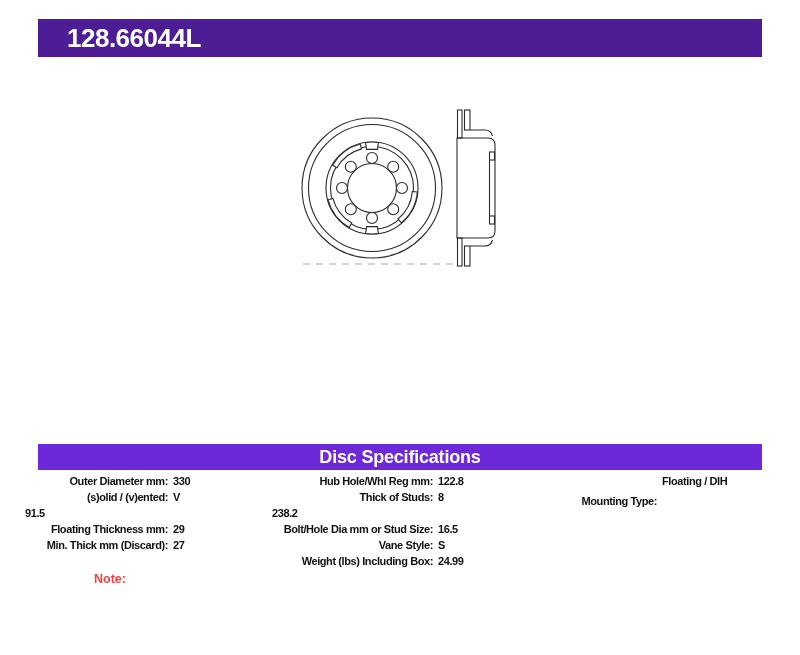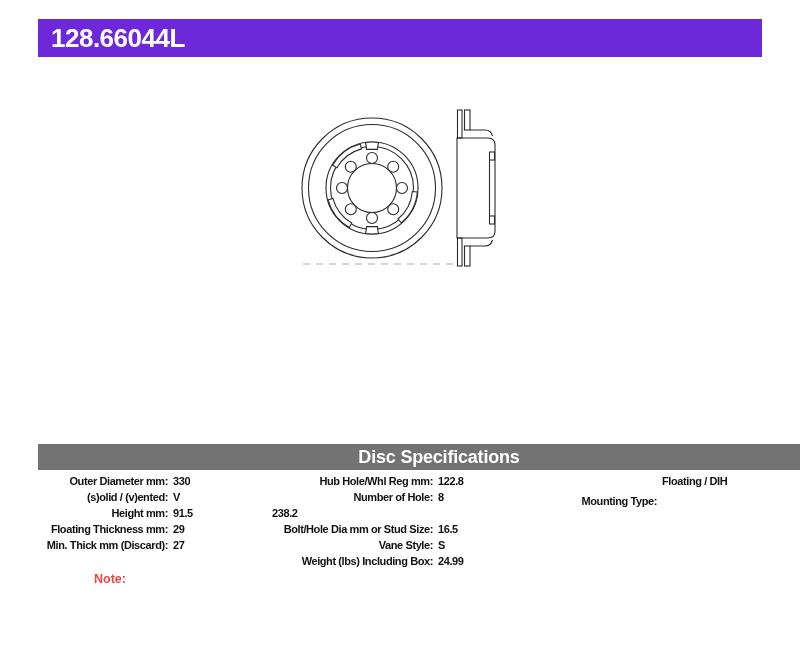--- a/index.html
+++ b/index.html
@@ -2,32 +2,32 @@
 <html><head>
 <meta charset="utf-8">
 <style>
   html,body{margin:0;padding:0;background:#ffffff;}
   .page{
     position:relative;width:800px;height:655px;background:#ffffff;overflow:hidden;
     font-family:"Liberation Sans",sans-serif;color:#1a1a1a;
   }
   
   .topbar{
-    position:absolute;left:38px;top:19px;width:724px;height:38px;background:#6d28d9;
+    position:absolute;left:38px;top:19px;width:724px;height:38px;background:#4c1d95;
     color:#ffffff;display:flex;justify-content:space-between;align-items:center;
-    padding:0 13px;box-sizing:border-box;
+    padding:0 29px;box-sizing:border-box;
   }
   .topbar span{font-size:26px;font-weight:bold;letter-spacing:-0.5px;white-space:nowrap;}
   
   .drawing{position:absolute;left:295px;top:103px;}
   
   .specbar{
-    position:absolute;left:38px;top:444px;width:724px;height:26px;background:#737373;
+    position:absolute;left:38px;top:444px;width:724px;height:26px;background:#6d28d9;
     color:#ffffff;display:flex;align-items:center;justify-content:center;
-    font-size:18px;font-weight:bold;letter-spacing:-0.2px;padding-left:39px;
+    font-size:18px;font-weight:bold;letter-spacing:-0.2px;
   }
   
   .col{position:absolute;top:473px;font-size:11px;font-weight:bold;color:#111111;letter-spacing:-0.4px;}
   .row{display:flex;line-height:16px;white-space:nowrap;}
   .lbl{text-align:right;flex:0 0 auto;}
   .val{padding-left:5px;text-align:left;}
   .col-left{left:20px;}  .col-left  .lbl{width:148px;}
   .col-mid{left:267px;}  .col-mid   .lbl{width:166px;}
   .col-right{left:545px;}.col-right .lbl{width:112px;margin-top:20px;}
   .note{position:absolute;left:94px;top:572px;font-size:12.5px;font-weight:bold;color:#ef4444;}
@@ -95,40 +95,39 @@
   <div class="col col-left">
     <div class="row">
       <span class="lbl">Outer Diameter mm:</span>
       <span class="val">330</span>
     </div>
     <div class="row">
       <span class="lbl">(s)olid / (v)ented:</span>
       <span class="val">V</span>
     </div>
     <div class="row">
-      <span class="lbl">Height mm:</span>
       <span class="val">91.5</span>
     </div>
     <div class="row">
       <span class="lbl">Floating Thickness mm:</span>
       <span class="val">29</span>
     </div>
     <div class="row">
       <span class="lbl">Min. Thick mm (Discard):</span>
       <span class="val">27</span>
     </div>
   </div>
 
   <div class="col col-mid">
     <div class="row">
       <span class="lbl">Hub Hole/Whl Reg mm:</span>
       <span class="val">122.8</span>
     </div>
     <div class="row">
-      <span class="lbl">Number of Hole:</span>
+      <span class="lbl">Thick of Studs:</span>
       <span class="val">8</span>
     </div>
     <div class="row">
       <span class="val">238.2</span>
     </div>
     <div class="row">
       <span class="lbl">Bolt/Hole Dia mm or Stud Size:</span>
       <span class="val">16.5</span>
     </div>
     <div class="row">

